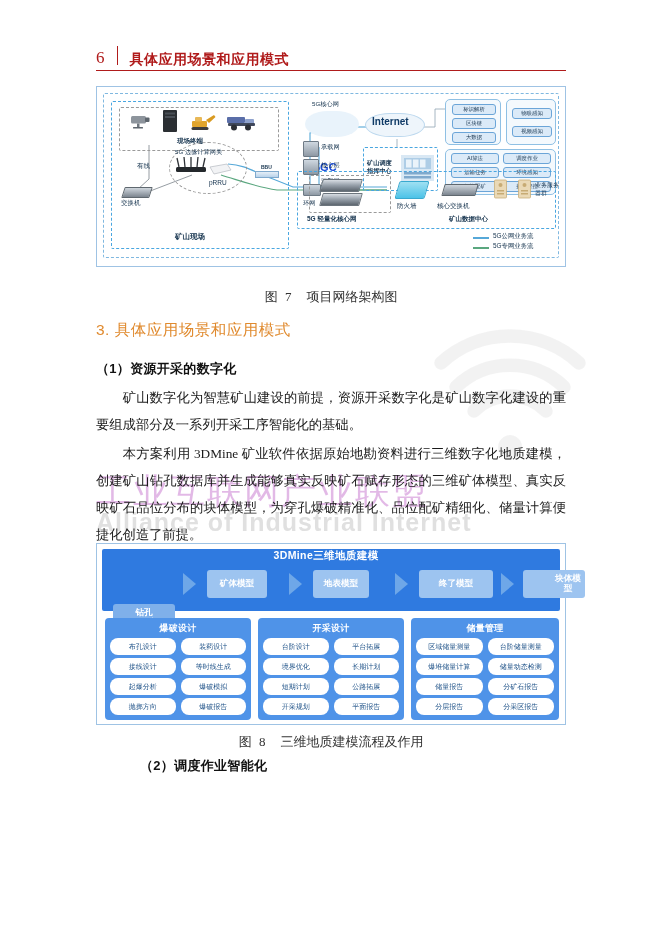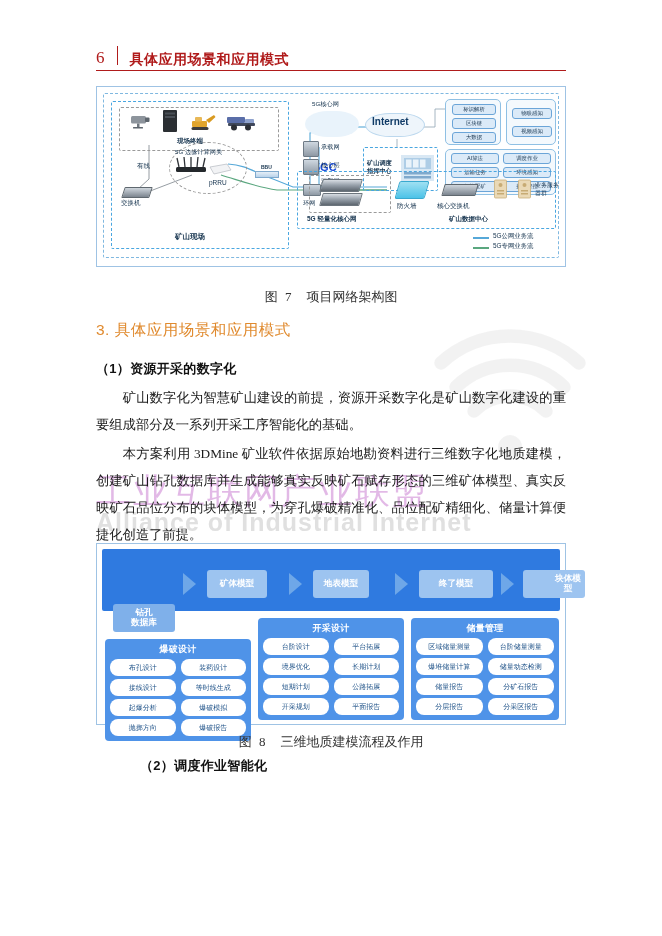--- a/index.html
+++ b/index.html
@@ -398,34 +398,35 @@
   </div>
 
   <div id="h3">3. 具体应用场景和应用模式</div>
 
   <div class="subh" id="sub1">（1）资源开采的数字化</div>
   <div class="para" id="p1"><span class="ind"></span><span>矿山数字化为智慧矿山建设的前提，资源开采数字化是矿山数字化建设的重要组成部分及一系列开采工序智能化的基础。</span></div>
   <div class="para" id="p2"><span class="ind"></span><span>本方案利用 3DMine 矿业软件依据原始地勘资料进行三维数字化地质建模，创建矿山钻孔数据库并生成能够真实反映矿石赋存形态的三维矿体模型、真实反映矿石品位分布的块体模型，为穿孔爆破精准化、品位配矿精细化、储量计算便捷化创造了前提。</span></div>
 
   <div id="fig8">
     <div id="mine-band"></div>
+    <div id="mine-title">3DMine三维地质建模</div>
 
     <div class="flowchip first" style="left:16px;width:62px;white-space:pre-line;margin-top:34px;">钻孔
 数据库</div>
     <div class="arrow" style="left:86px;"></div>
     <div class="flowchip" style="left:110px;width:60px;">矿体模型</div>
     <div class="arrow" style="left:192px;"></div>
     <div class="flowchip" style="left:216px;width:56px;">地表模型</div>
     <div class="arrow" style="left:298px;"></div>
     <div class="flowchip" style="left:322px;width:74px;">终了模型</div>
     <div class="arrow" style="left:404px;"></div>
 
     <div class="flowchip" style="left:426px;width:34px;padding-left:28px;">块体模型</div>
 
-    <div class="panel" style="left:8px;width:146px;margin-top:21px;">
+    <div class="panel" style="left:8px;width:146px;">
       <div class="panel-title">爆破设计</div>
       <div class="panel-grid">
         <div class="cell">布孔设计</div>
         <div class="cell">装药设计</div>
         <div class="cell">接线设计</div>
         <div class="cell">等时线生成</div>
         <div class="cell">起爆分析</div>
         <div class="cell">爆破模拟</div>
         <div class="cell">抛掷方向</div>
         <div class="cell">爆破报告</div>

